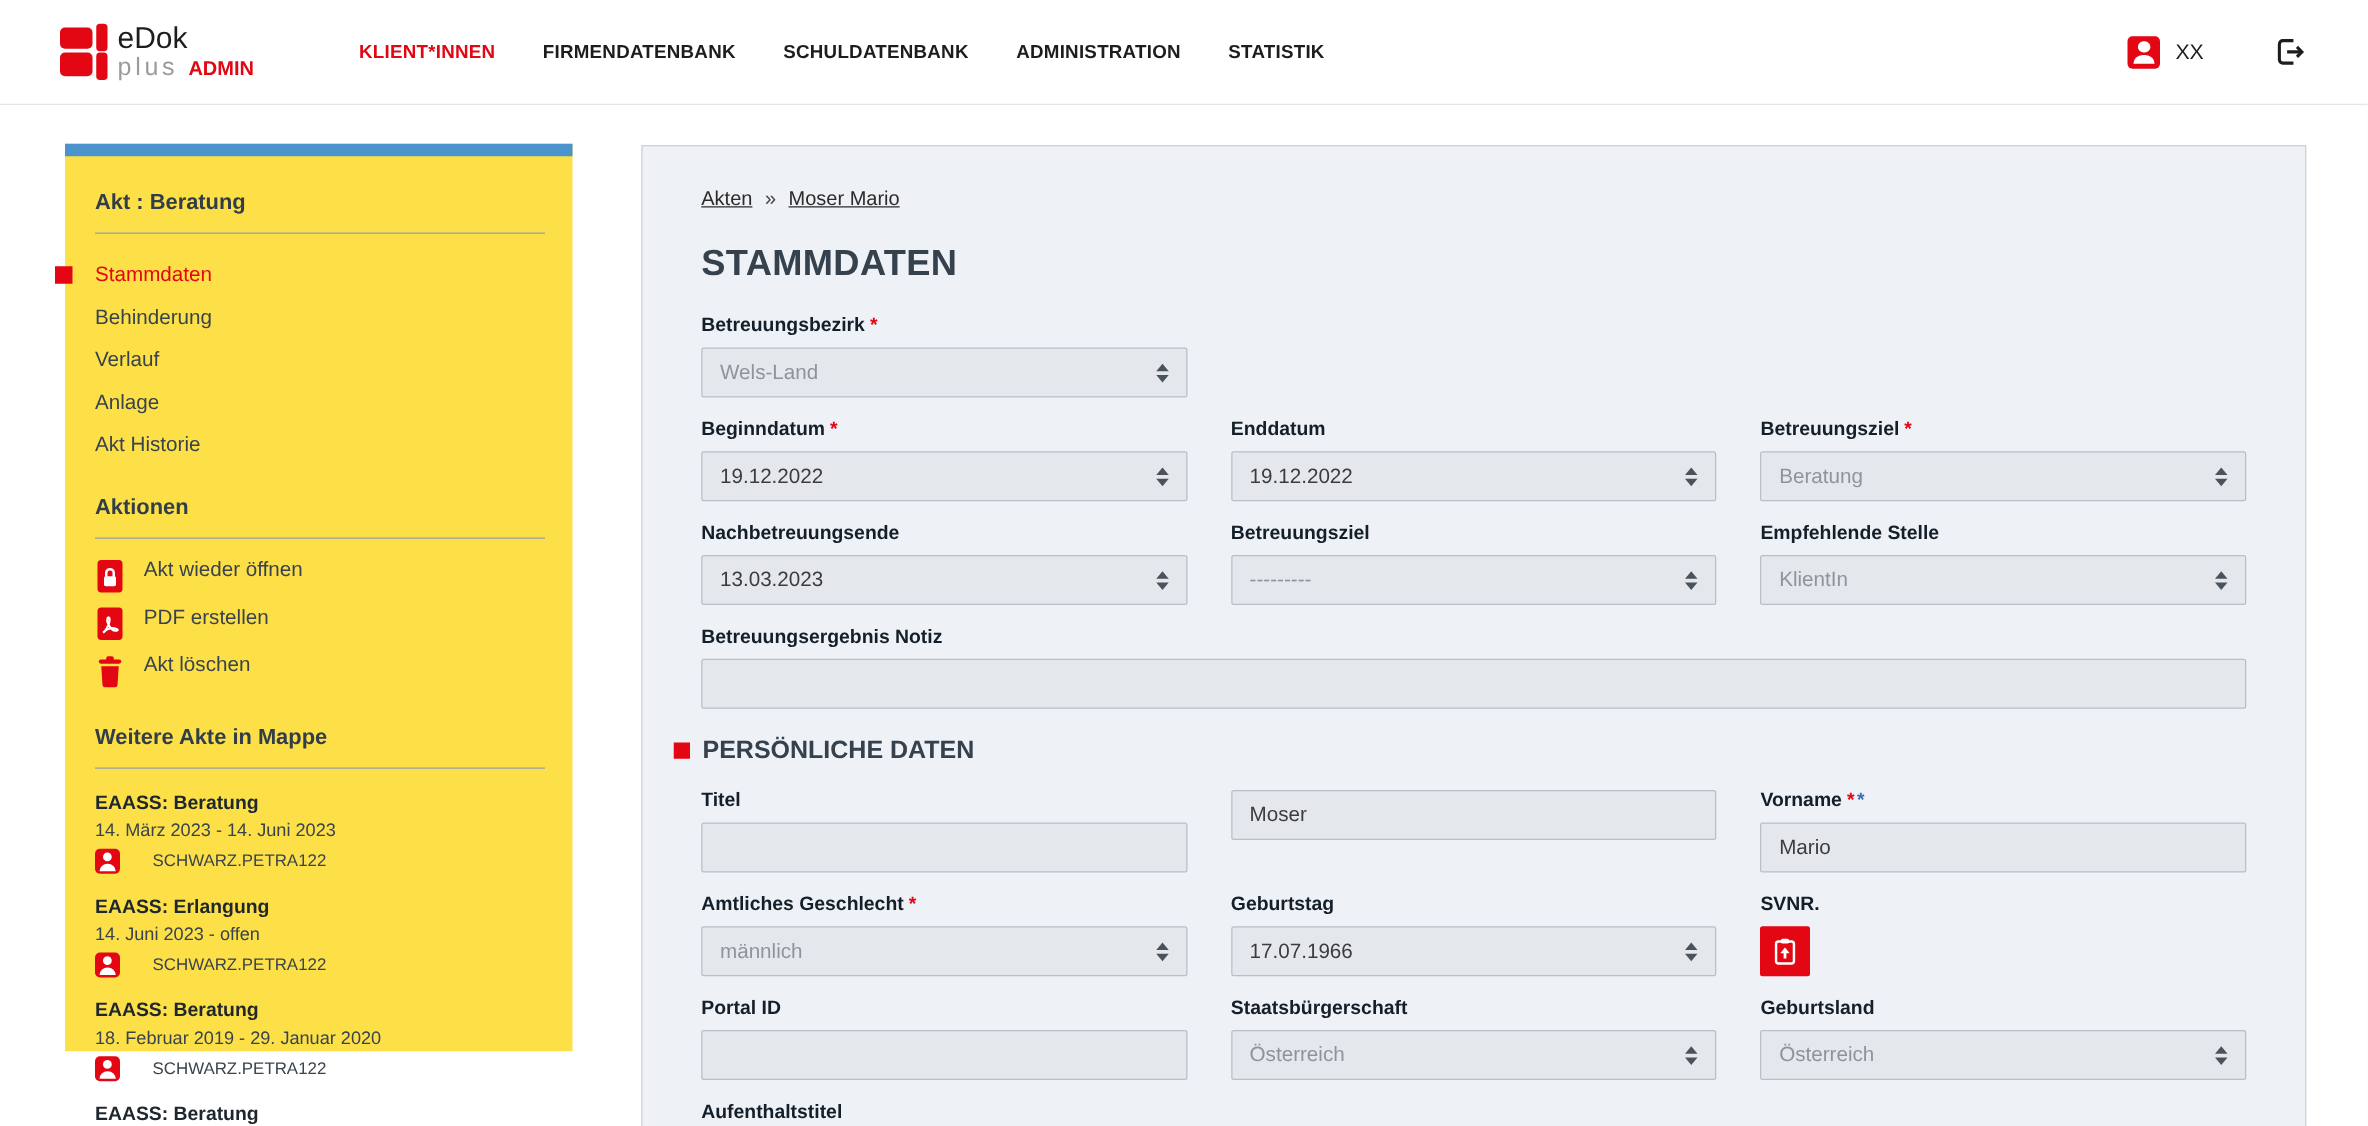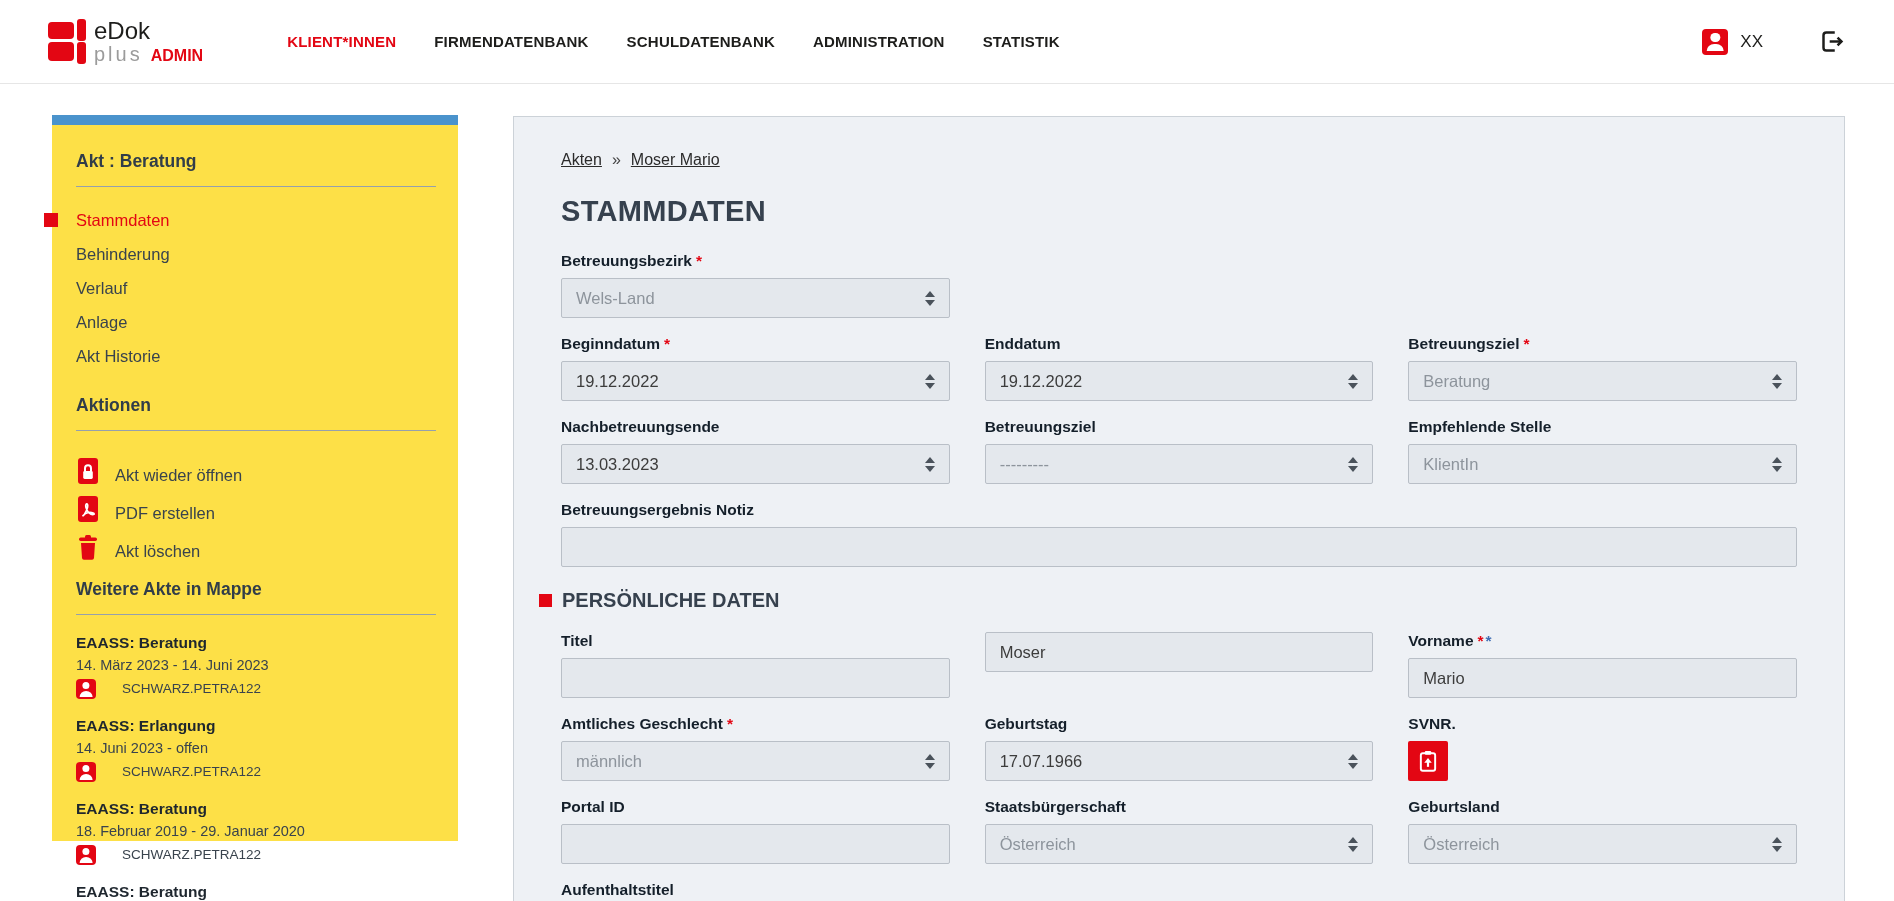--- a/index.html
+++ b/index.html
@@ -41,21 +41,21 @@
              background:#fde047; }
   .sidebar-bluebar { height:10px; width:100%; background:#4a93cc; }
   .sidebar-inner { padding:26px 22px 0 24px; }
   .side-heading { font-size:17.5px; font-weight:bold; color:#313d49; }
   .rule { height:1px; background:#95a0ac; margin:14px 0 16px 0; }
   .side-nav { list-style:none; }
   .side-nav li { position:relative; font-size:16.5px; color:#39434d; line-height:34px; cursor:pointer; }
   .side-nav li.active { color:#e30613; }
   .active-marker { position:absolute; left:-32px; top:10px; width:14px; height:14px; background:#e30613; }
   .actions { margin-bottom:6px; }
-  .action-row { display:flex; align-items:flex-end; gap:15px; height:38px; cursor:pointer; }
+  .action-row { display:flex; align-items:flex-start; gap:15px; height:38px; cursor:pointer; }
   .action-row span { font-size:16.5px; color:#39434d; }
   .mappe-entry { margin-bottom:13px; cursor:pointer; }
   .mappe-title { font-size:15.5px; font-weight:bold; color:#1e262e; line-height:23px; }
   .mappe-dates { font-size:14.5px; color:#39434d; line-height:23px; }
   .mappe-user { display:flex; align-items:center; gap:26px; line-height:24px; }
   .mappe-user span { font-size:13.5px; color:#39434d; }
 
   
   .panel { position:absolute; left:513px; top:116px; width:1332px; height:840px;
            background:#eef1f5; border:1px solid #ccd2d8; padding:34px 47px; }

